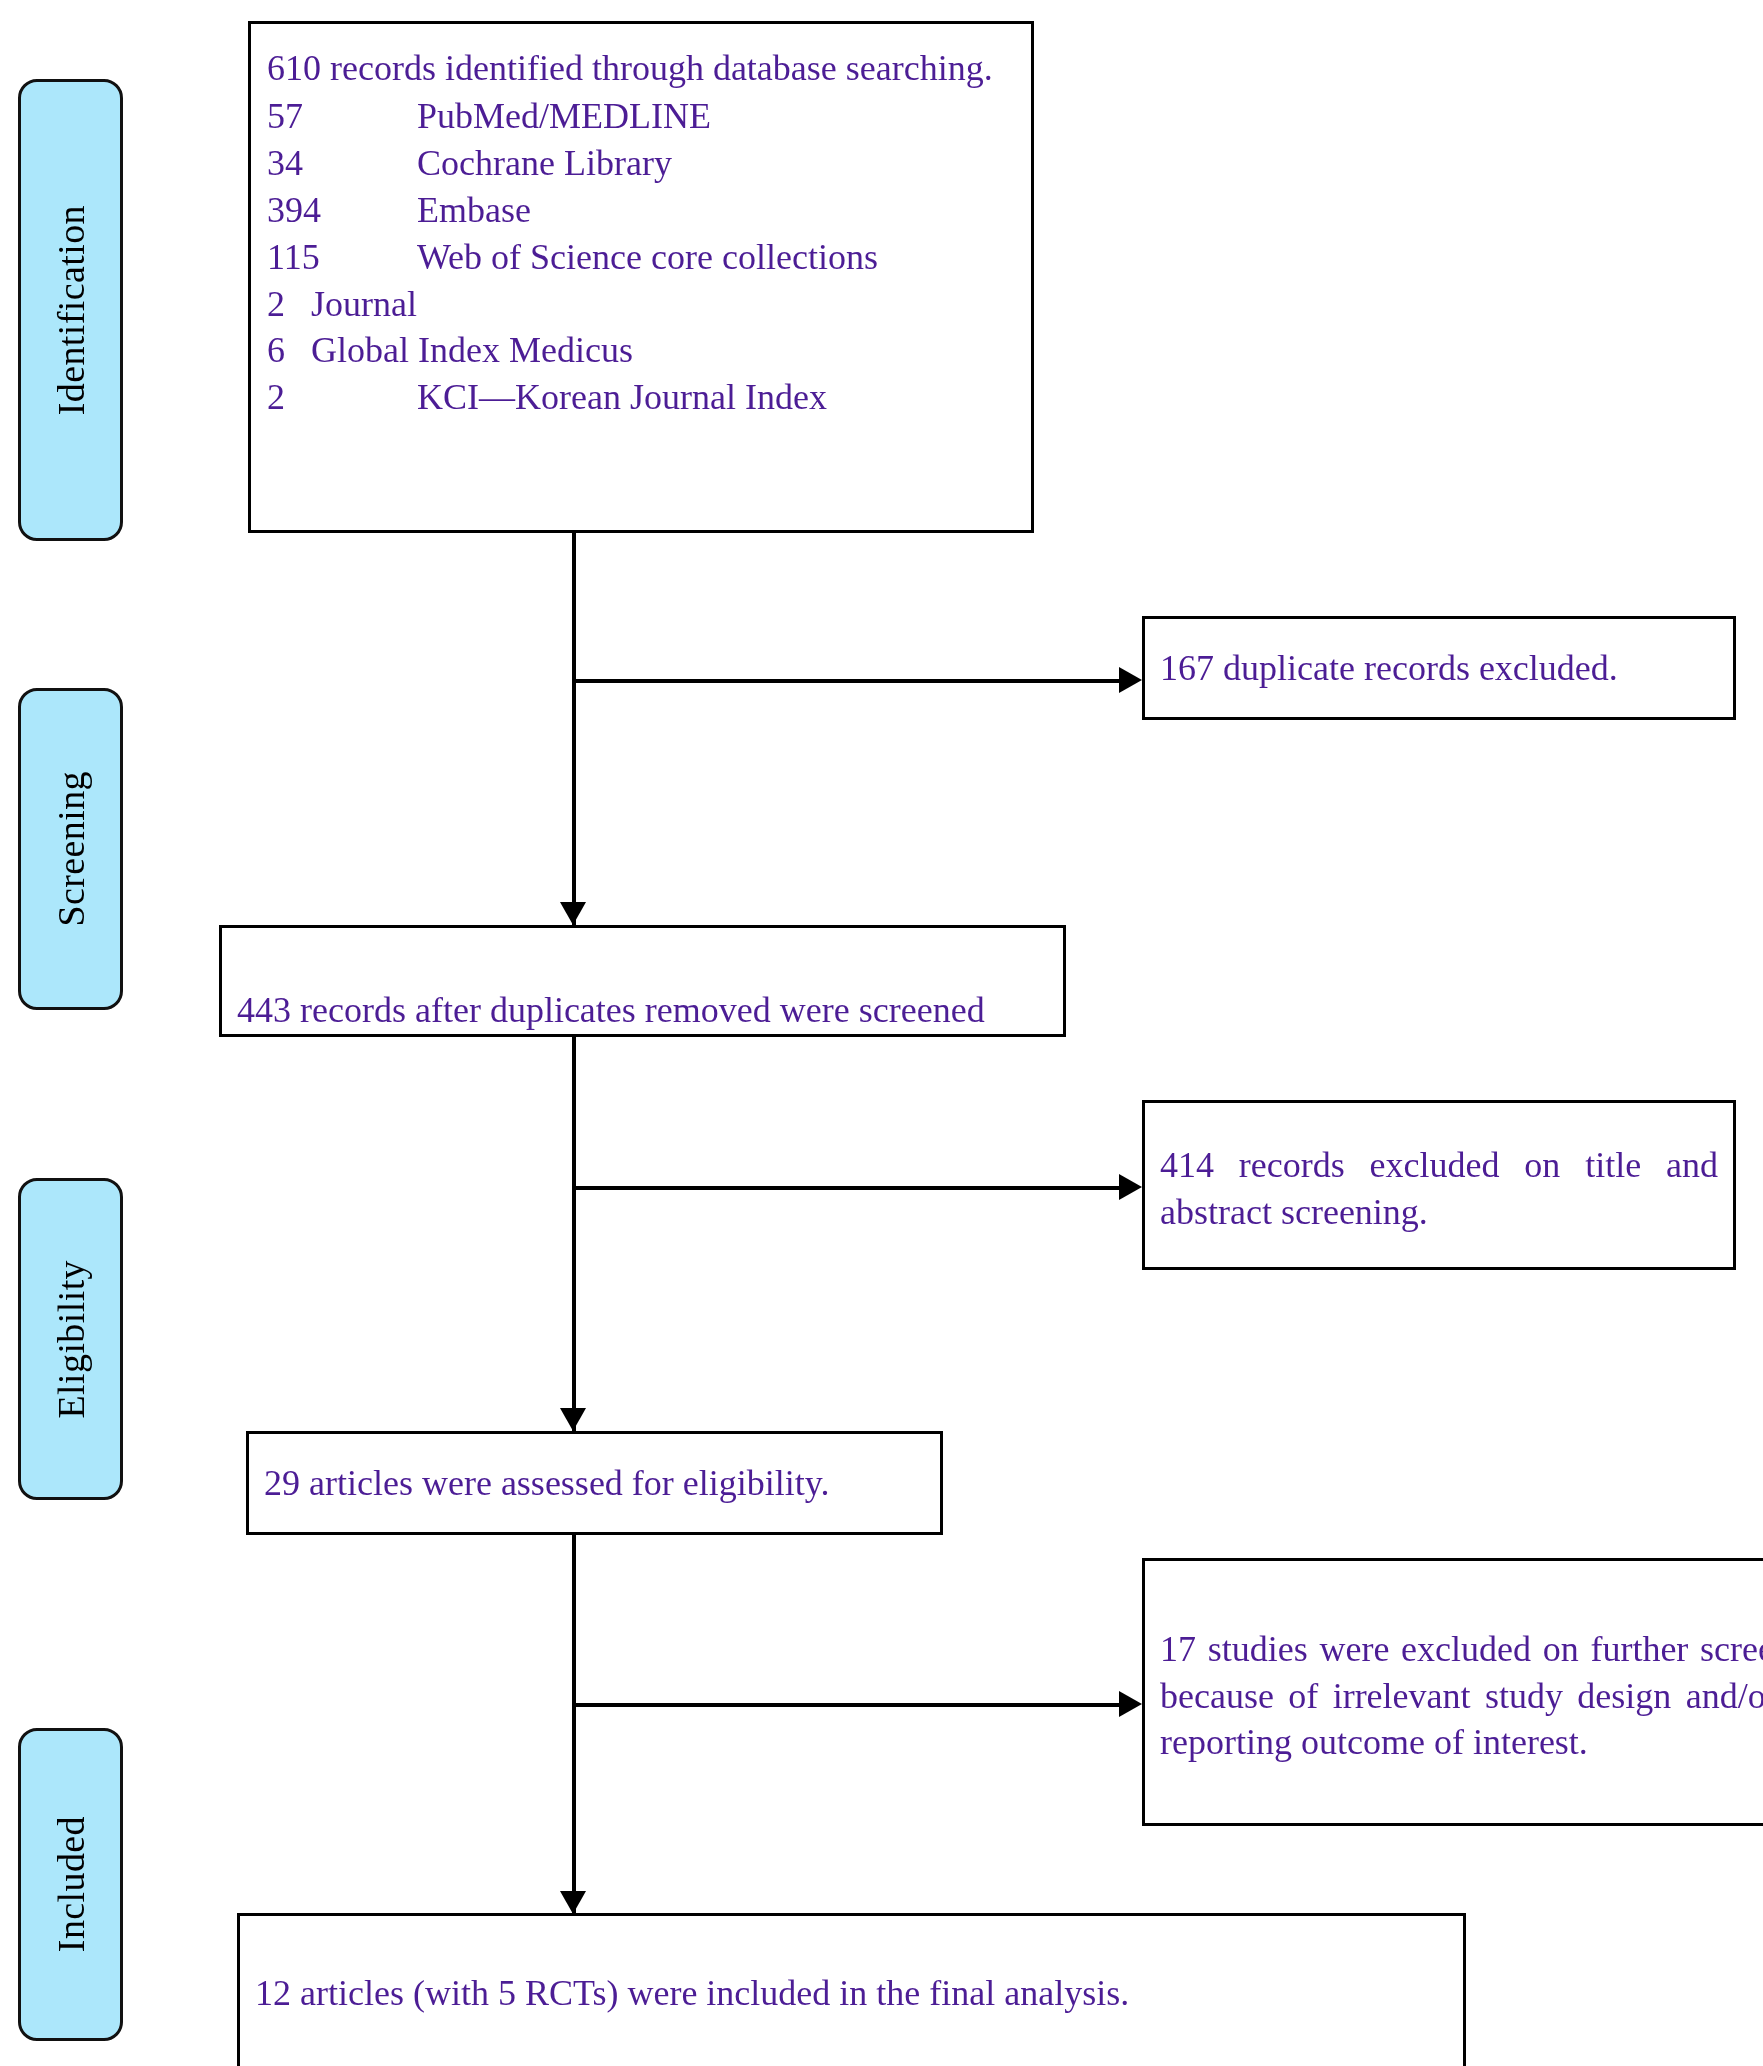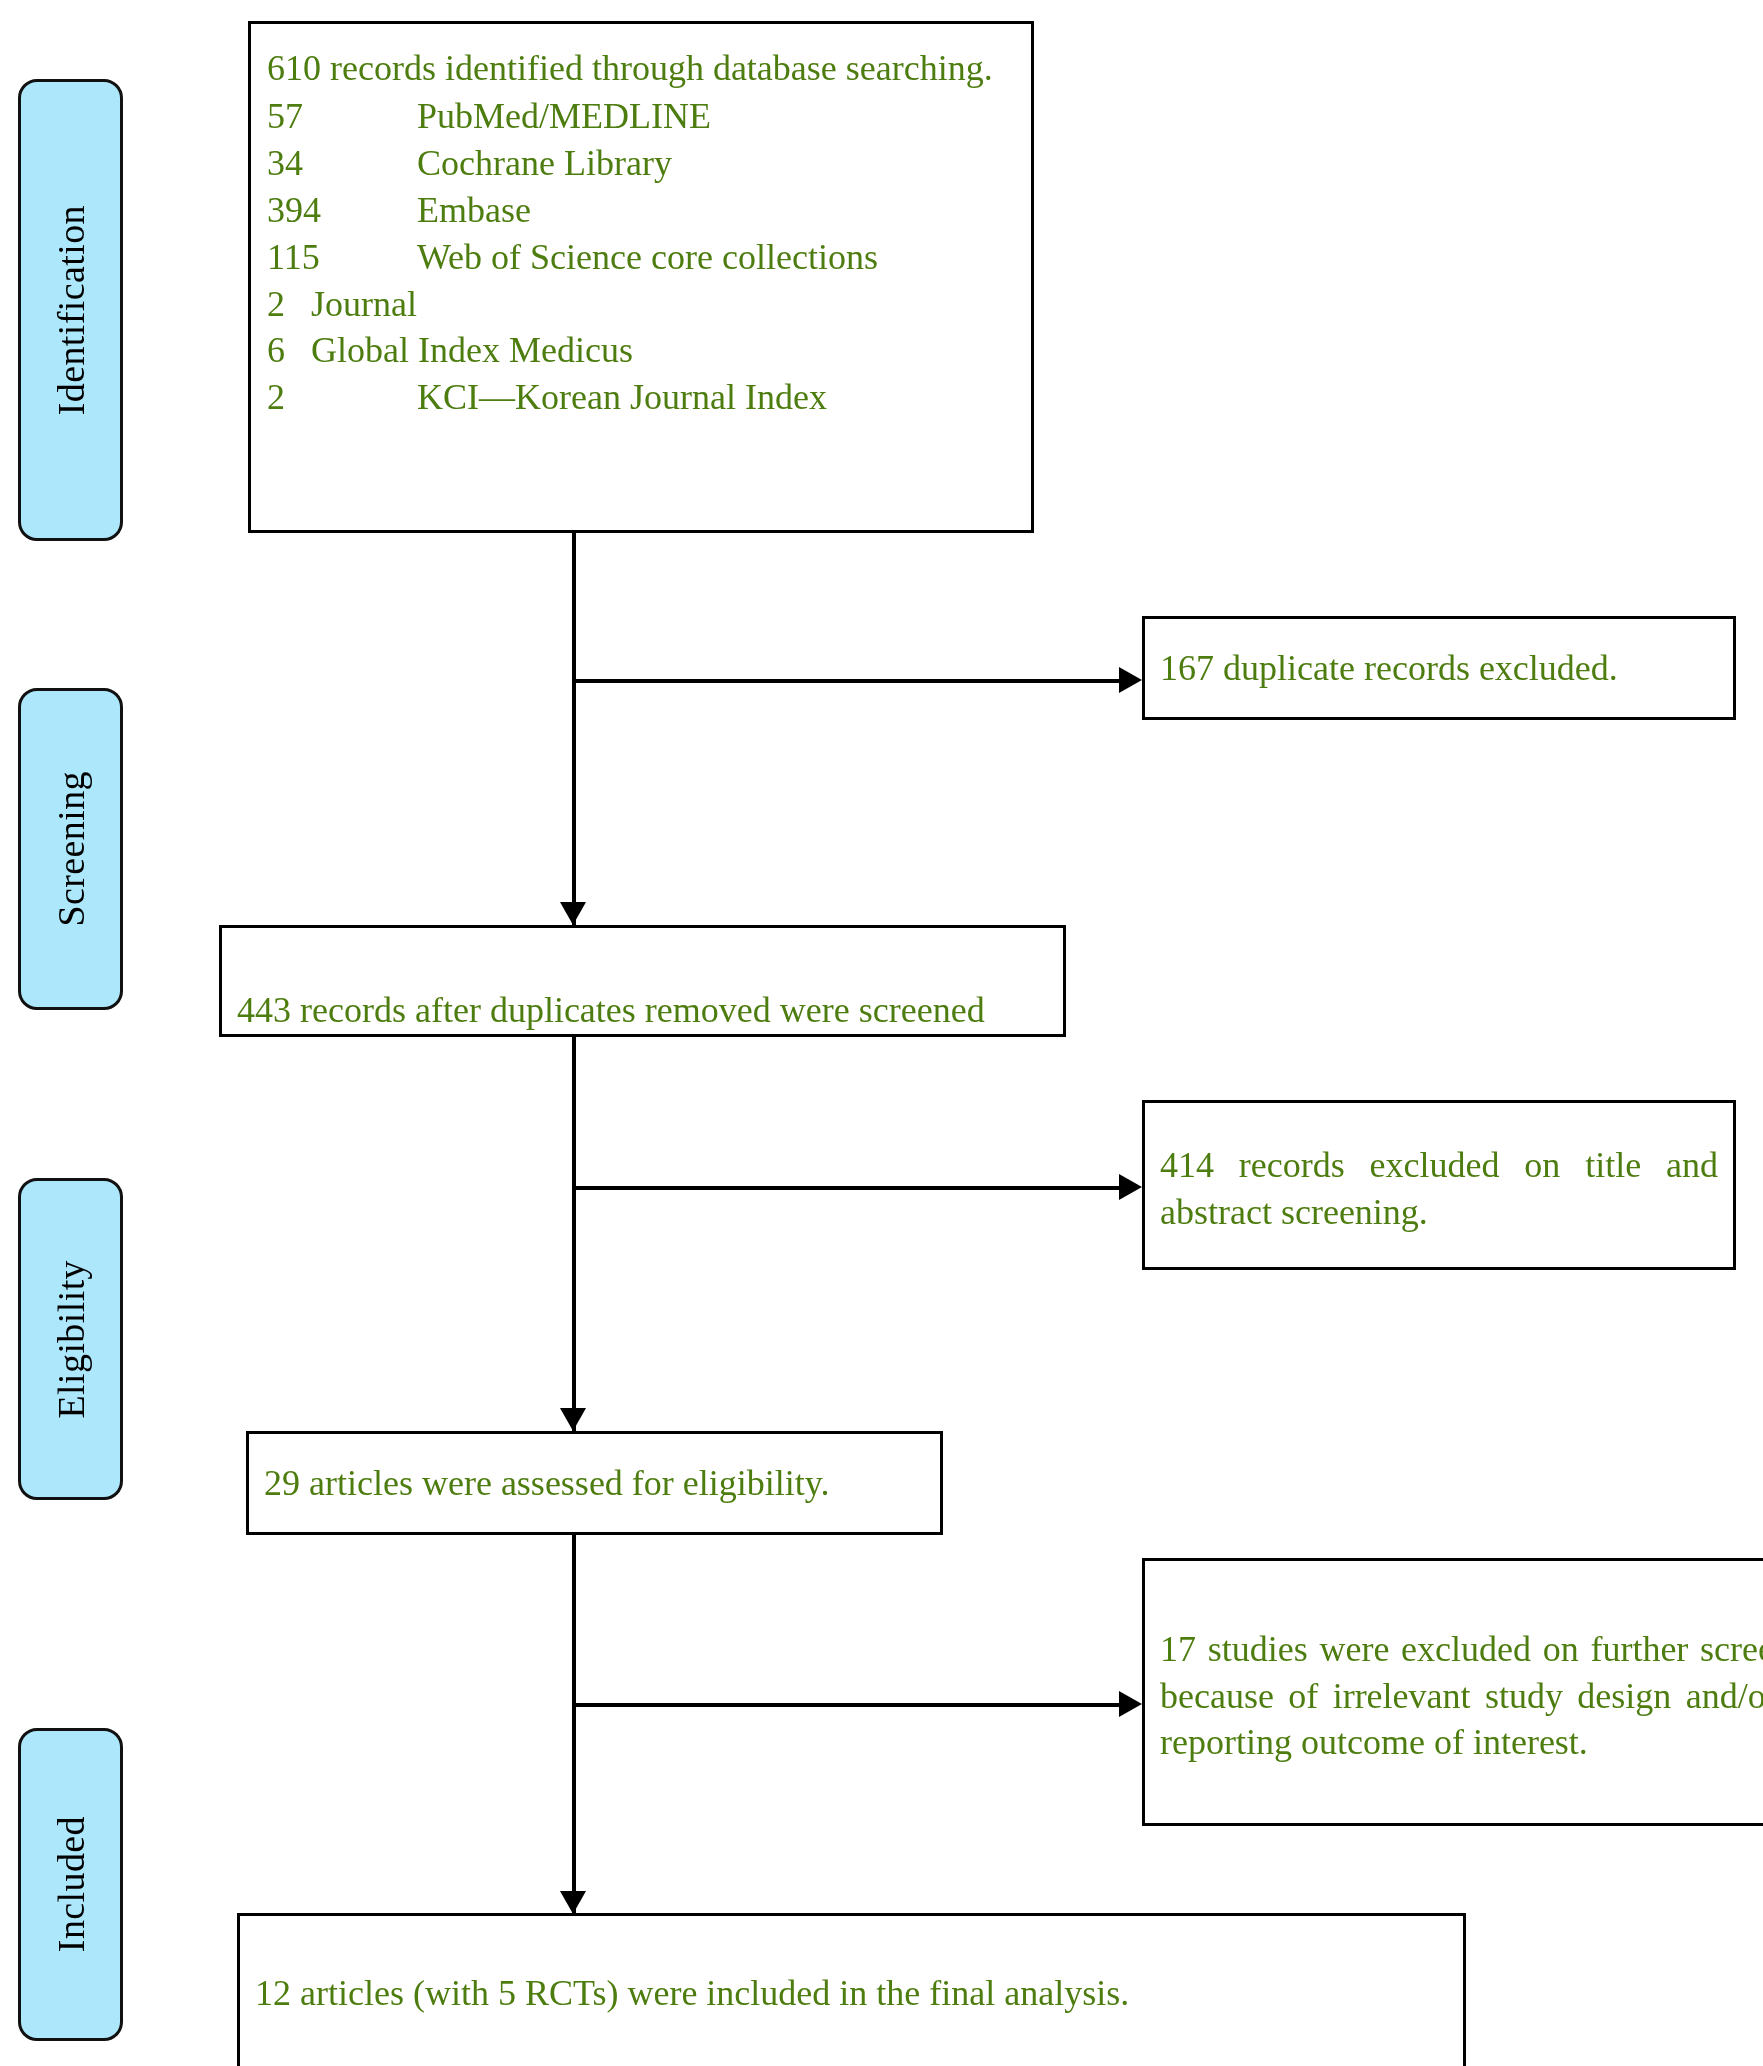--- a/index.html
+++ b/index.html
@@ -43,21 +43,21 @@
     border:3.6px solid #000000;
     box-sizing:border-box;
     display:flex;
     align-items:center;
   }
   .node-text{
     width:100%;
     font-size:36px;
     line-height:1.30;
     padding:0 15px;
-    color:#4d7c0f;
+    color:#4c1d95;
   }
   .node-text.justify{ text-align:justify; text-align-last:left;margin-top:8px; }
 
   
   .srcbox .node-text{ padding:0 0 0 16px; }
   .src-head{ margin-bottom:1.8px; }
   .src-row{ display:flex; align-items:center; white-space:nowrap; }
   .src-count{ display:inline-block; }
   .src-count.wide{ width:150px; }
   .src-count.narrow{ width:44px; }

